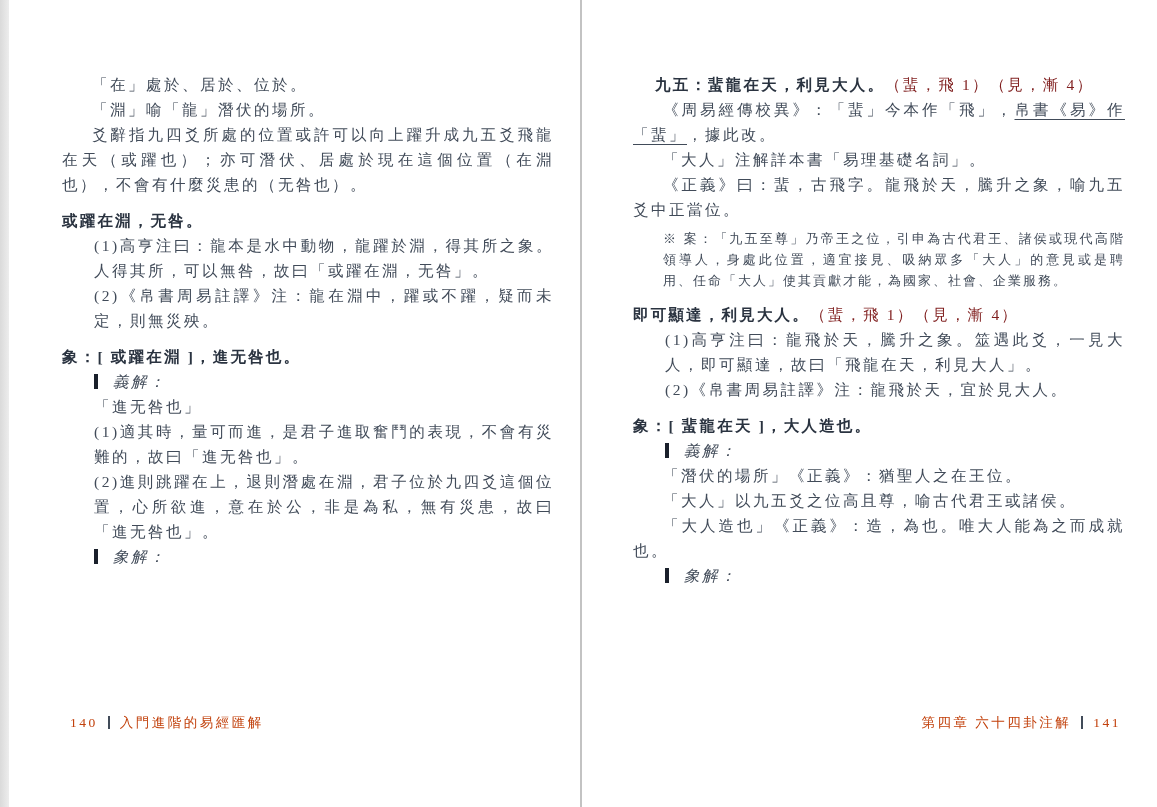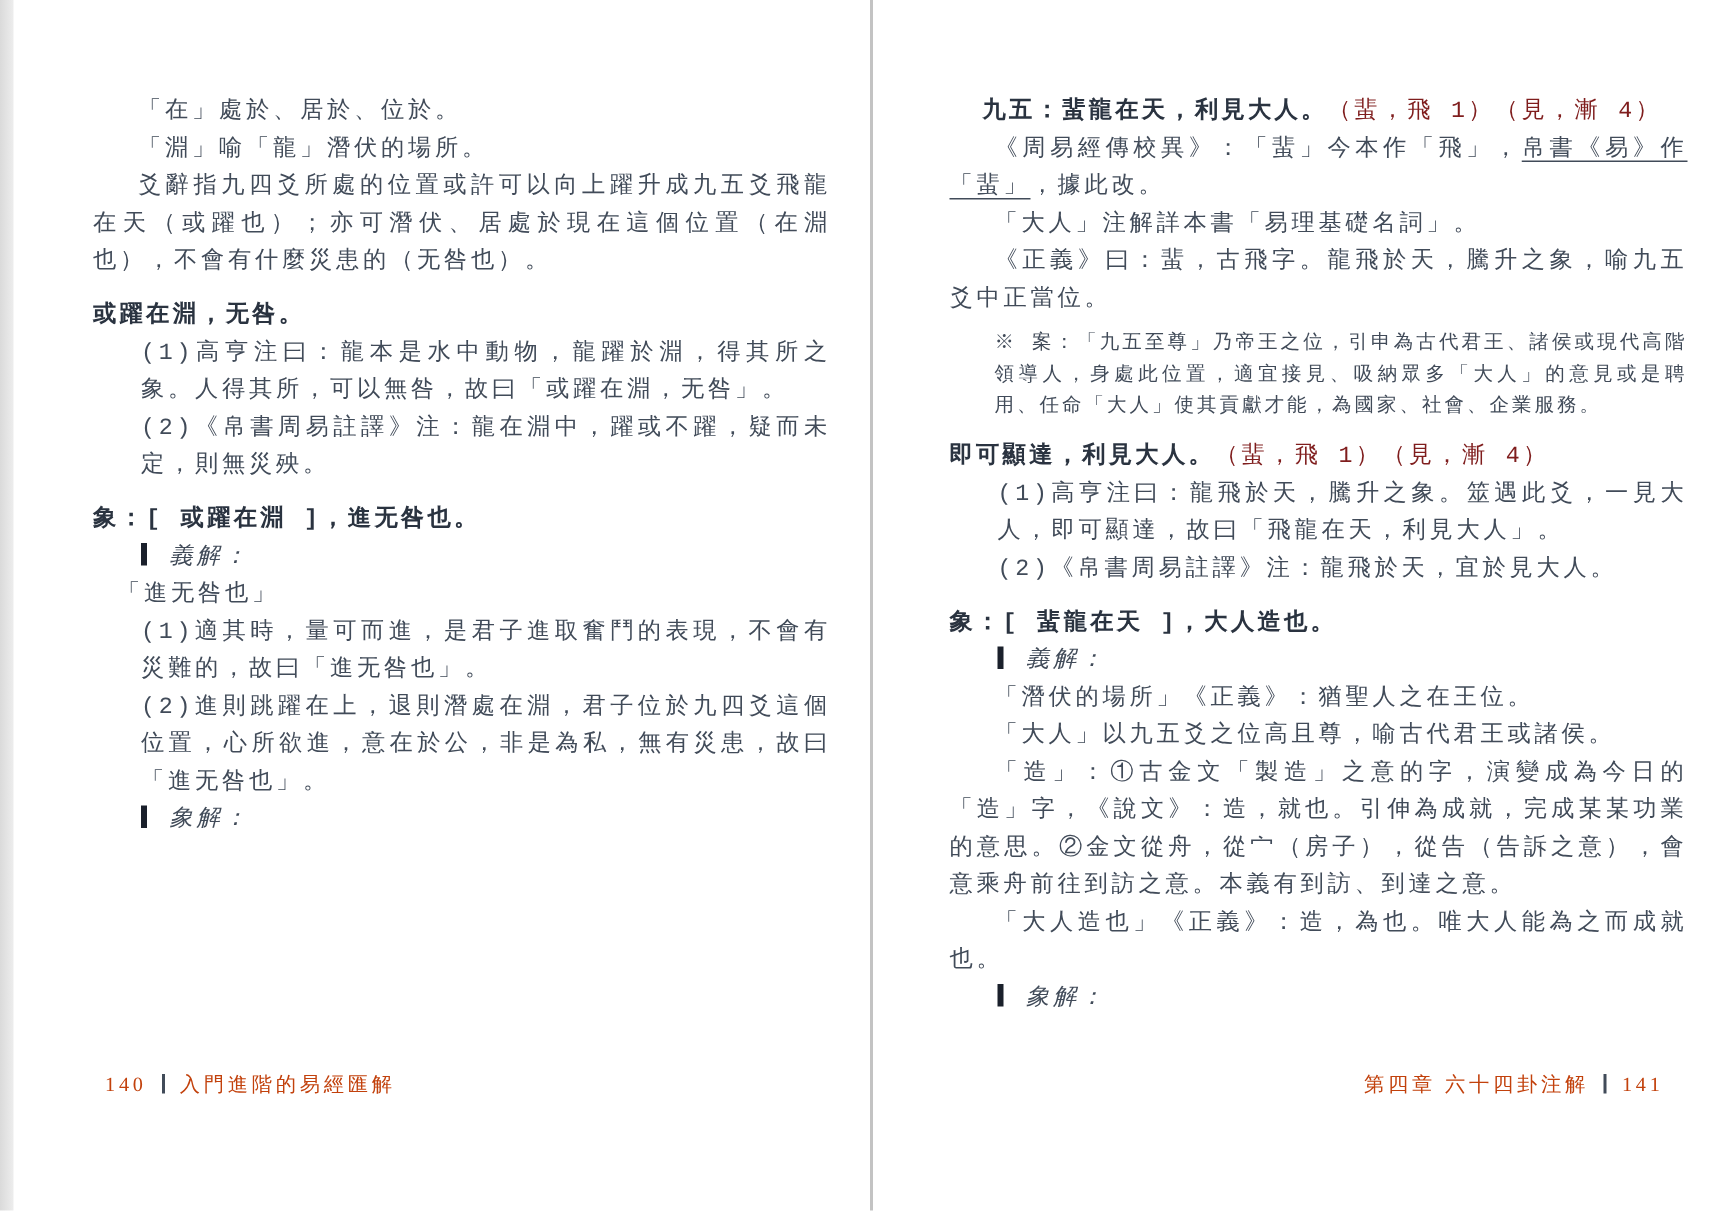--- a/index.html
+++ b/index.html
@@ -11,29 +11,29 @@
   }
   .edge-strip{
     position:absolute;left:0;top:0;width:9px;height:807px;
     background:linear-gradient(90deg,#dadada,#ededed);
   }
   .gutter{
     position:absolute;left:580px;top:0;width:2px;height:807px;
     background:#c3c3c3;
   }
   .page{
-    position:absolute;top:62px;width:492px;
+    position:absolute;top:72px;width:492px;
     font-size:15.5px;line-height:25px;letter-spacing:2.5px;
-    text-align:justify;text-justify:inter-ideograph;font-family:Liberation Mono, monospace;
+    text-align:justify;text-justify:inter-ideograph;
   }
   .page-left{left:62px;}
   .page-right{left:633px;}
   .p{margin:0;}
   .para{text-indent:30px;}
-  .blk{margin-left:16px;}
+  .blk{margin-left:32px;}
   .num{margin-left:32px;}
   .hdr{
     font-weight:bold;color:#2a3340;margin-top:11px;
     letter-spacing:2.2px;white-space:nowrap;
   }
   .hdr .tail{font-weight:normal;color:#7f1d1d;}
   .hdr-ind{text-indent:22px;margin-top:0;}
   .lbl{margin-left:32px;font-style:italic;}
   .bar{
     display:inline-block;width:4px;height:15px;background:#1a202b;
@@ -42,21 +42,21 @@
   .note{
     margin-left:30px;margin-top:6px;margin-bottom:6px;
     font-size:13px;line-height:21px;letter-spacing:2px;
   }
   .ul{text-decoration:underline;text-underline-offset:4px;}
   .footer{
     position:absolute;top:714px;font-size:13.5px;
     letter-spacing:2.5px;color:#c2410c;white-space:nowrap;
   }
   .footer-left{left:70px;}
-  .footer-right{right:48px;text-align:right;}
+  .footer-right{right:36px;text-align:right;}
   .fbar{
     display:inline-block;width:2px;height:13px;background:#414b59;
     margin:0 10px;vertical-align:-2px;
   }
 </style>
 </head>
 <body>
 
 <div class="edge-strip"></div>
 <div class="gutter"></div>
@@ -82,21 +82,20 @@
   <p class="p para">「大人」注解詳本書「易理基礎名詞」。</p>
   <p class="p para">《正義》曰：蜚，古飛字。龍飛於天，騰升之象，喻九五爻中正當位。</p>
   <p class="p note">※ 案：「九五至尊」乃帝王之位，引申為古代君王、諸侯或現代高階領導人，身處此位置，適宜接見、吸納眾多「大人」的意見或是聘用、任命「大人」使其貢獻才能，為國家、社會、企業服務。</p>
   <p class="p hdr"><span>即可顯達，利見大人。</span><span class="tail">（蜚，飛 1）（見，漸 4）</span></p>
   <p class="p num">(1)高亨注曰：龍飛於天，騰升之象。筮遇此爻，一見大人，即可顯達，故曰「飛龍在天，利見大人」。</p>
   <p class="p num">(2)《帛書周易註譯》注：龍飛於天，宜於見大人。</p>
   <p class="p hdr">象：[ 蜚龍在天 ]，大人造也。</p>
   <p class="p lbl"><span class="bar"></span><span>義解：</span></p>
   <p class="p para">「潛伏的場所」《正義》：猶聖人之在王位。</p>
   <p class="p para">「大人」以九五爻之位高且尊，喻古代君王或諸侯。</p>
-  <p class="p para">「造」：①古金文「製造」之意的字，演變成為今日的「造」字，《說文》：造，就也。引伸為成就，完成某某功業的意思。②金文從舟，從宀（房子），從告（告訴之意），會意乘舟前往到訪之意。本義有到訪、到達之意。</p>
   <p class="p para">「大人造也」《正義》：造，為也。唯大人能為之而成就也。</p>
   <p class="p lbl"><span class="bar"></span><span>象解：</span></p>
 </div>
 
 <div class="footer footer-left">
   <span>140</span><span class="fbar"></span><span>入門進階的易經匯解</span>
 </div>
 
 <div class="footer footer-right">
   <span>第四章 六十四卦注解</span><span class="fbar"></span><span>141</span>

